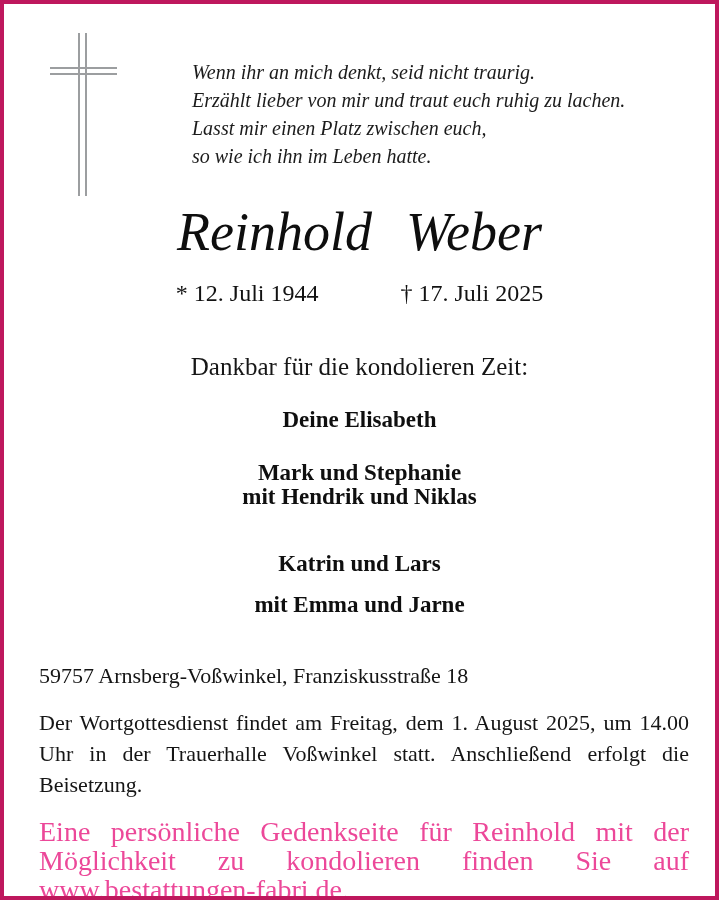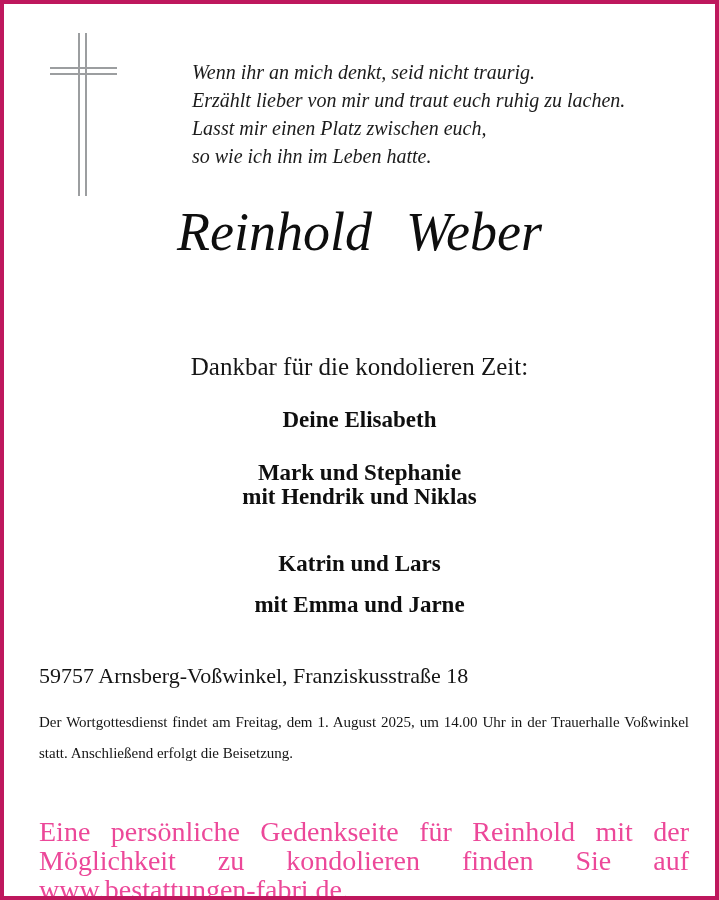--- a/index.html
+++ b/index.html
@@ -107,21 +107,21 @@
     top: 659px;
     width: 650px;
     font-size: 22px;
     color: #151515;
   }
   .service-info {
     position: absolute;
     left: 35px;
     top: 703px;
     width: 650px;
-    font-size: 15px;
+    font-size: 22px;
     line-height: 31px;
     text-align: justify;
     color: #151515;
   }
   .condolence-info {
     position: absolute;
     left: 35px;
     top: 813px;
     width: 650px;
     font-size: 28px;
@@ -143,20 +143,24 @@
   <div class="poem">Wenn ihr an mich denkt, seid nicht traurig.
 Erzählt lieber von mir und traut euch ruhig zu lachen.
 Lasst mir einen Platz zwischen euch,
 so wie ich ihn im Leben hatte.</div>
 
   <div class="name-row">
     <span>Reinhold</span>
     <span>Weber</span>
   </div>
 
+  <div class="dates-row">
+    <span>* 12. Juli 1944</span>
+    <span>† 17. Juli 2025</span>
+  </div>
 
   <div class="gratitude">Dankbar für die kondolieren Zeit:</div>
 
   <div class="mourner mourner-1">Deine Elisabeth</div>
   <div class="mourner mourner-2">Mark und Stephanie</div>
   <div class="mourner mourner-3">mit Hendrik und Niklas</div>
   <div class="mourner mourner-5">mit Emma und Jarne</div>
   <div class="mourner mourner-4">Katrin und Lars</div>
 
   <div class="address">59757 Arnsberg-Voßwinkel, Franziskusstraße 18</div>

